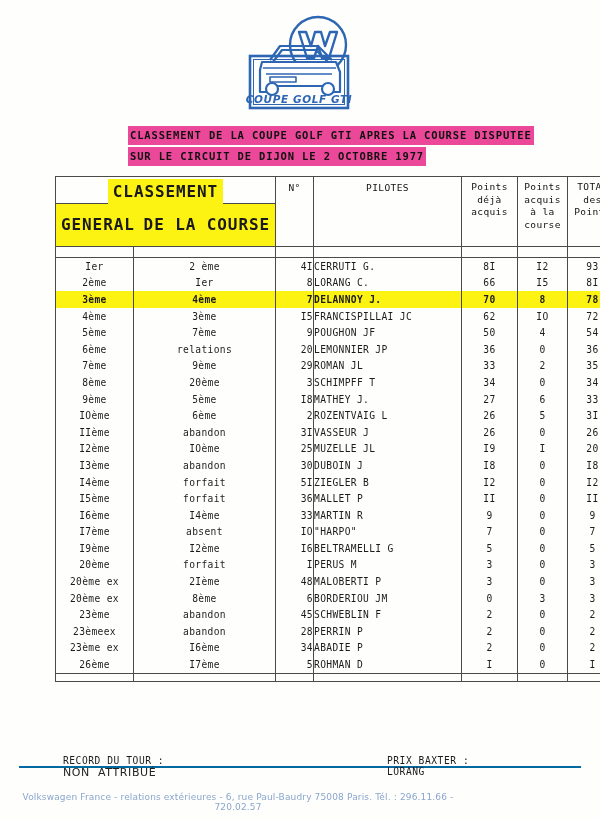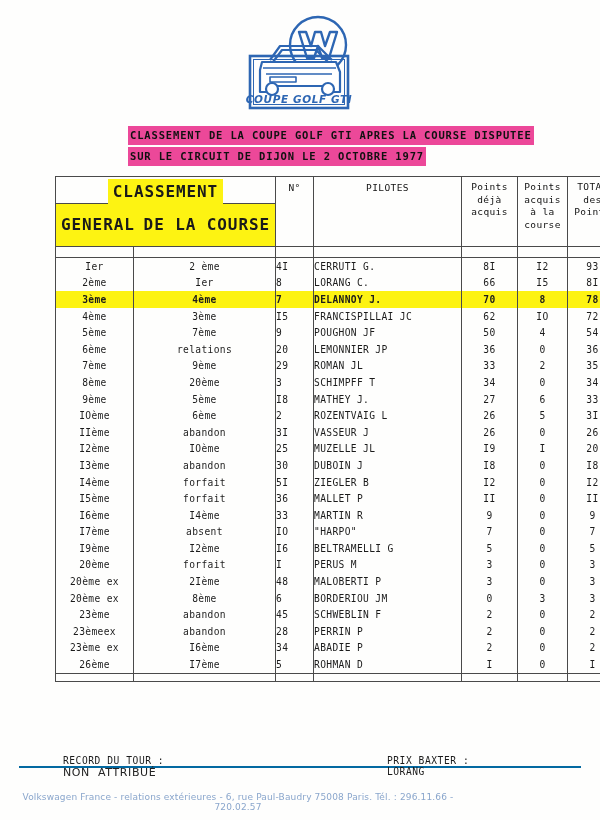--- a/index.html
+++ b/index.html
@@ -116,21 +116,21 @@
     border-right: 1px solid #4a4a4a;
     border-top: 0;
     border-bottom: 0;
   }
   tr.drow.highlighted td {
     background: #fdf312;
     font-weight: bold;
   }
   .c-general  { text-align: center; padding-left: 6px; }
   .c-course   { text-align: center; }
-  .c-num      { text-align: left; padding-right: 9px; }
+  .c-num      { text-align: right; padding-right: 9px; }
   .c-pilote   { text-align: left; padding-left: 12px; }
   .c-pts      { text-align: center; }
   .c-acq      { text-align: center; }
   .c-total    { text-align: center; }
 
   tr.lastrow td { border-bottom: 1px solid #4a4a4a; }
   tr.bottompad td { height: 7px; border-bottom: 1px solid #4a4a4a; }
 
   
   .notes {

